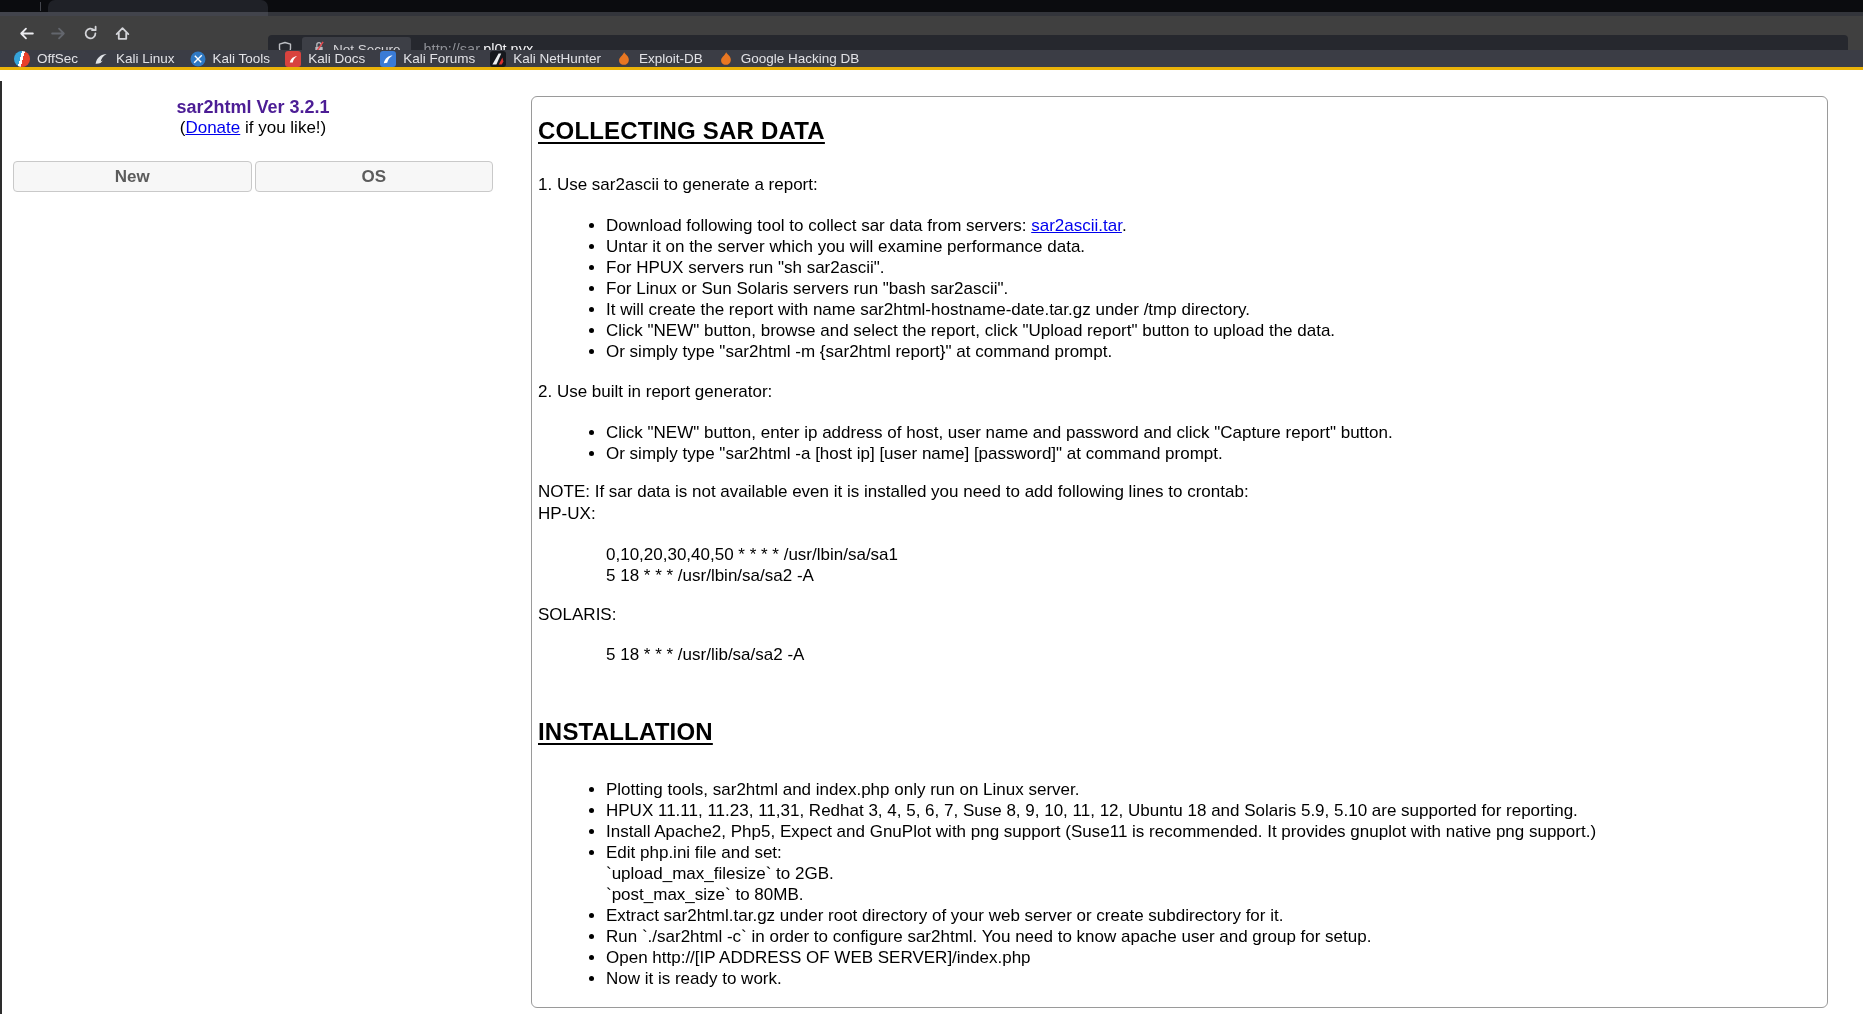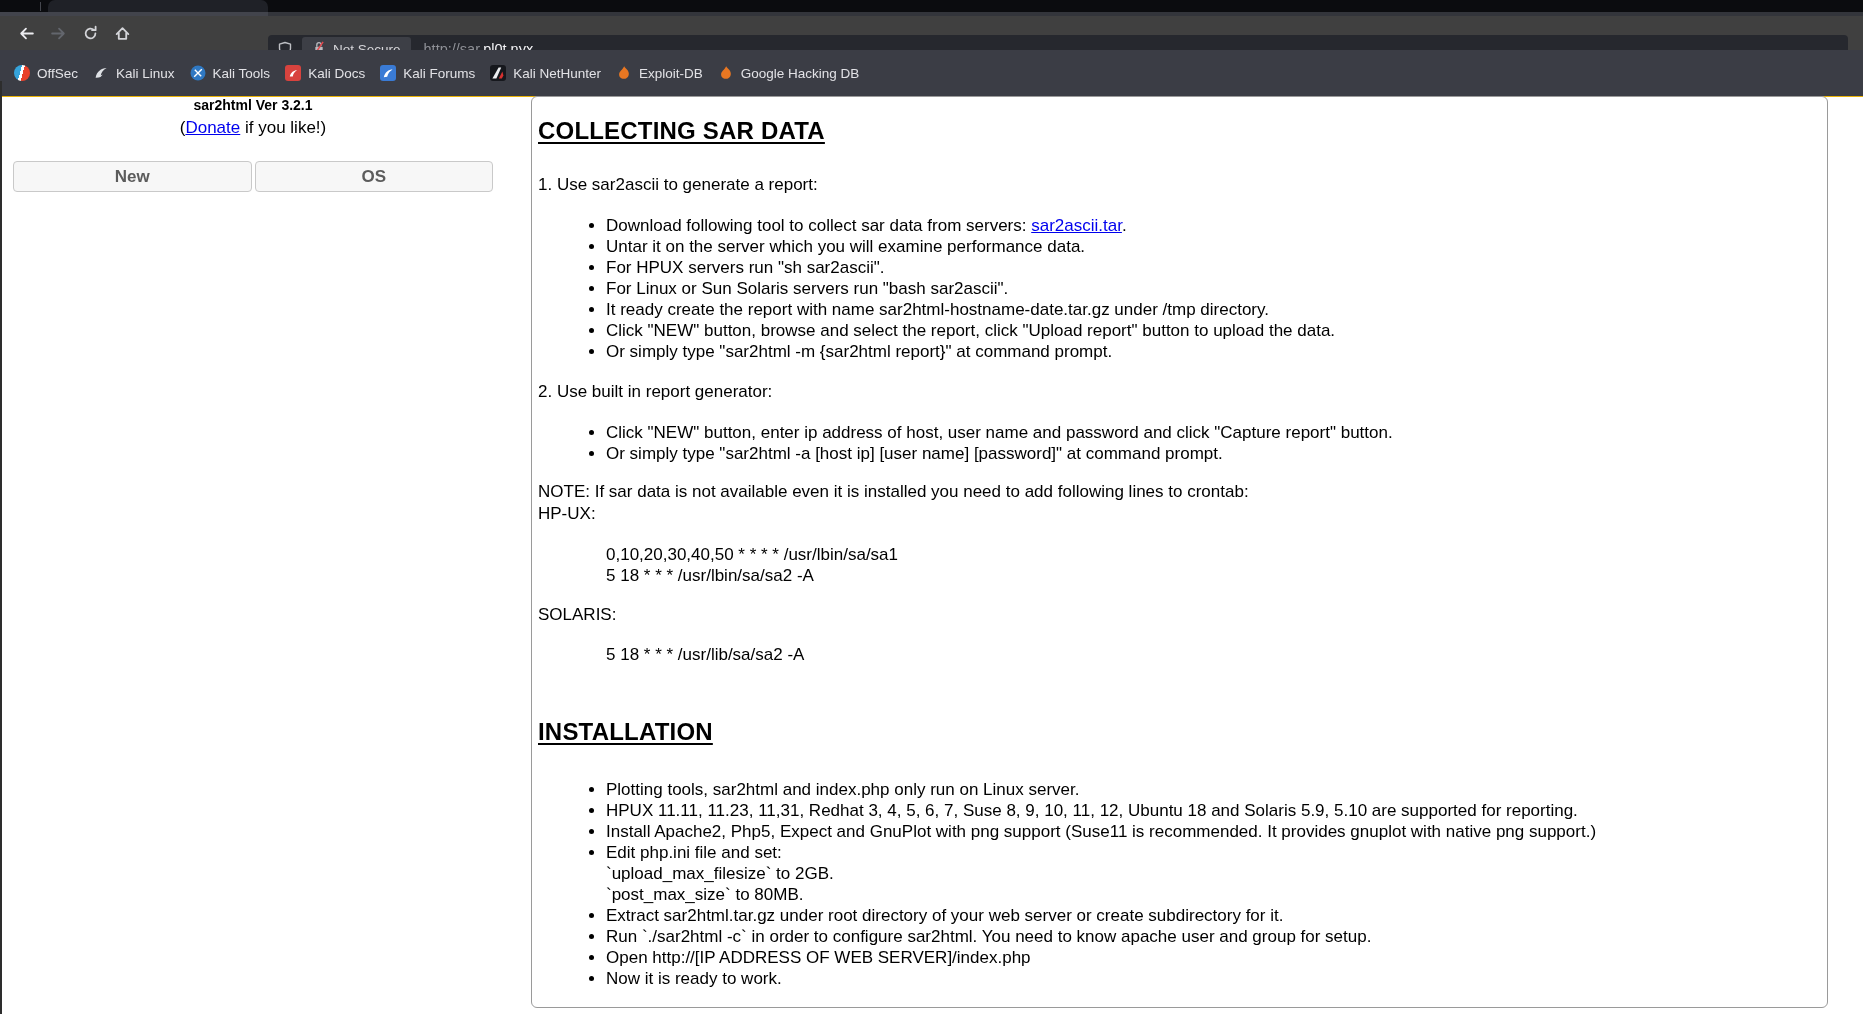--- a/index.html
+++ b/index.html
@@ -29,33 +29,33 @@
   .urlbar { position:absolute; left:268px; top:19px; width:1580px; height:28px; background:#26282e;
             border-radius:4px; display:flex; align-items:center; padding-left:9px; }
   .shield { display:flex; align-items:center; margin-right:9px; }
   .chip { display:flex; align-items:center; gap:7px; background:#3d3f46; border-radius:3px;
           padding:4px 10px; height:24px; }
   .chip-label { color:#d6d6da; font-size:13.5px; }
   .url-text { margin-left:13px; font-size:14.5px; }
   .url-dim { color:#8e9096; }
   .url-host { color:#f4f4f7; }
 
-  .bookmarksbar { position:absolute; left:0; top:50px; width:100%; height:47px; background:#3b3d45;
-                  border-bottom:1px solid #eab308; display:flex; align-items:center;
+  .bookmarksbar { position:absolute; left:0; top:50px; width:100%; height:20px; background:#3b3d45;
+                  border-bottom:3px solid #eab308; display:flex; align-items:center;
                   padding-left:14px; gap:15px; }
   .bm { display:flex; align-items:center; gap:7px; color:#e2e2e6; font-size:13.5px; white-space:nowrap; }
   .fav { width:16px; height:16px; display:inline-flex; flex:none; }
   .fav svg { display:block; }
   .fav-offsec { border-radius:50%;
                 background:linear-gradient(105deg,#35a3db 0 40%,#ffffff 40% 54%,#e8402a 54% 100%); }
 
   
   .page-left-line { position:absolute; left:0; top:81px; width:2px; height:933px; background:#2d2d2d; }
   .sidebar-title { position:absolute; left:0; top:97px; width:506px; text-align:center;
-                   font-size:14px; font-weight:bold; color:#000000; }
+                   font-size:18px; font-weight:bold; color:#4c1d95; }
   .donate-line { position:absolute; left:0; top:118px; width:506px; text-align:center;
                  font-size:17px; color:#000; }
   a.link { color:#0000ee; text-decoration:underline; cursor:pointer; }
   .btn-row { position:absolute; left:13px; top:161px; width:480px; display:flex; gap:3px; }
   .side-btn { flex:1; height:31px; background:#f7f7f7; border:1px solid #c9c9c9; border-radius:4px;
               font-family:inherit; font-size:17px; font-weight:bold; color:#5c5c5c;
               display:flex; align-items:center; justify-content:center; }
 
   
   .help-panel { position:absolute; left:531px; top:96px; width:1297px; height:912px;
@@ -225,21 +225,21 @@
     <p class="intro">1. Use sar2ascii to generate a report:</p>
 
     <ul class="help-list">
       <li>
         <span>Download following tool to collect sar data from servers: </span><a class="link">sar2ascii.tar</a><span>.</span>
       </li>
 
     <li>Untar it on the server which you will examine performance data.</li>
         <li>For HPUX servers run "sh sar2ascii".</li>
         <li>For Linux or Sun Solaris servers run "bash sar2ascii".</li>
-        <li>It ready create the report with name sar2html-hostname-date.tar.gz under /tmp directory.</li>
+        <li>It will create the report with name sar2html-hostname-date.tar.gz under /tmp directory.</li>
         <li>Click "NEW" button, browse and select the report, click "Upload report" button to upload the data.</li>
         <li>Or simply type "sar2html -m {sar2html report}" at command prompt.</li>
       </ul>
 
     <p class="intro tight">2. Use built in report generator:</p>
 
     <ul class="help-list">
 
     <li>Click "NEW" button, enter ip address of host, user name and password and click "Capture report" button.</li>
         <li>Or simply type "sar2html -a [host ip] [user name] [password]" at command prompt.</li>

